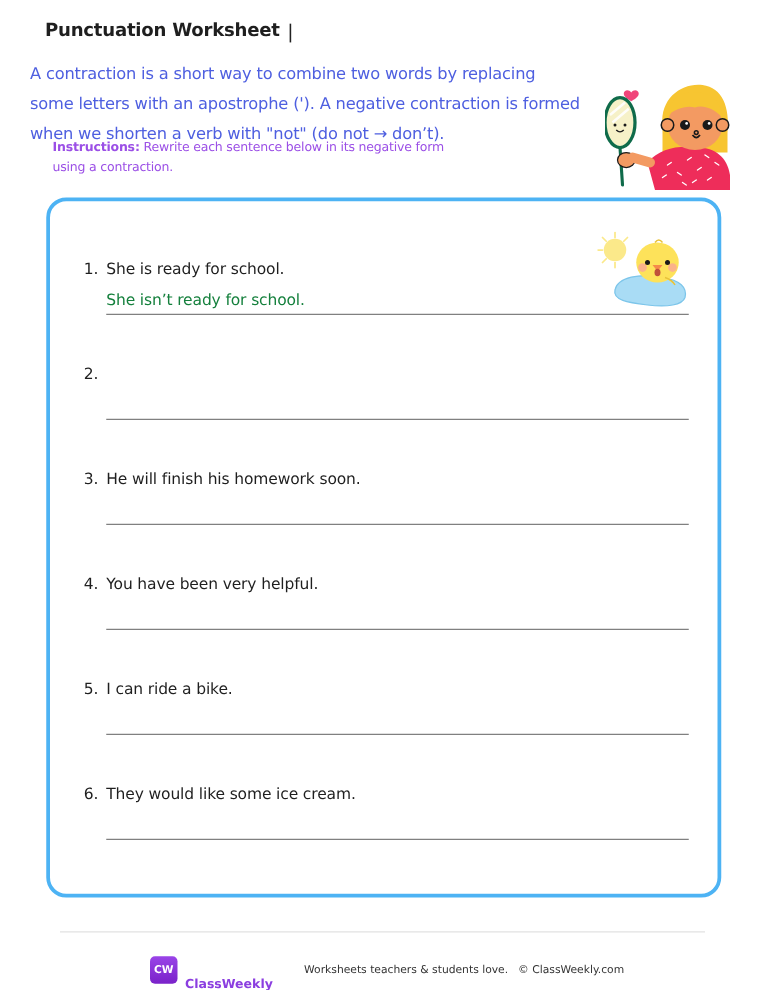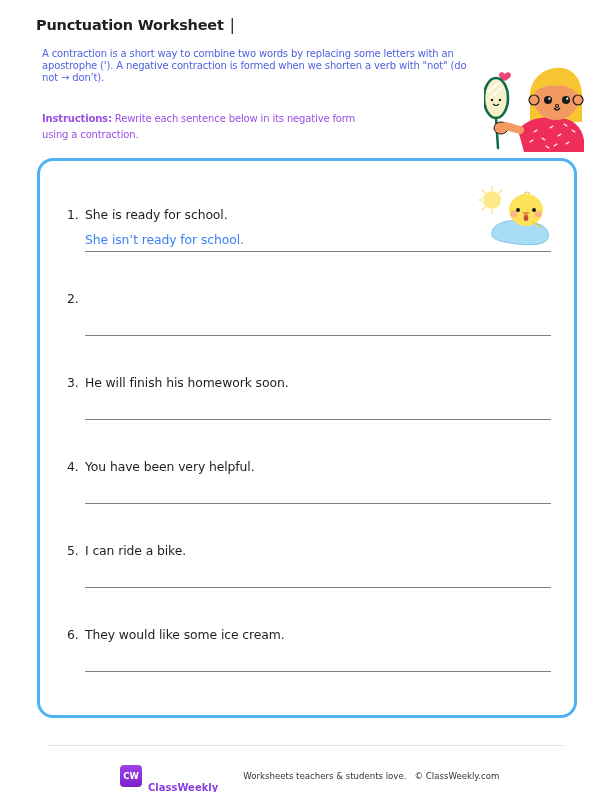--- a/index.html
+++ b/index.html
@@ -4,33 +4,33 @@
   <style>
     * { margin: 0; padding: 0; box-sizing: border-box; }
     html, body { width: 612px; height: 792px; background: #ffffff; overflow: hidden; }
     body { position: relative; font-family: "DejaVu Sans", "Liberation Sans", sans-serif; color: #222; }
 
     .header { position: absolute; left: 36px; top: 16px; display: flex; align-items: center; white-space: nowrap; }
     .title { font-size: 14.5px; font-weight: bold; color: #1f1f1f; letter-spacing: -0.2px; }
     .sep { font-size: 15px; color: #222; margin: 0 6px 0 6px; }
     .subtitle { font-size: 12.5px; color: #222; letter-spacing: -0.2px; }
 
-    .intro { position: absolute; left: 42px; top: 48px; width: 440px; font-size: 10px; line-height: 12px; color: #4e5fe0; letter-spacing: -0.15px; }
+    .intro { position: absolute; left: 24px; top: 48px; width: 440px; font-size: 13px; line-height: 24px; color: #4e5fe0; letter-spacing: -0.15px; }
     .instructions { position: absolute; left: 42px; top: 111px; width: 340px; font-size: 10px; line-height: 16px; color: #9b4fe6; letter-spacing: -0.15px; }
     .instructions b { font-weight: bold; }
 
     .girl { position: absolute; left: 484px; top: 60px; width: 100px; height: 92px; }
 
     .box { position: absolute; left: 37px; top: 158px; width: 540px; height: 560px; border: 3px solid #4db3f4; border-radius: 16px; }
 
     .duck { position: absolute; left: 478px; top: 184px; width: 74px; height: 62px; }
 
     .q { position: absolute; left: 67px; font-size: 12.4px; color: #1f1f1f; display: flex; letter-spacing: -0.1px; white-space: nowrap; }
     .q .num { width: 18px; }
-    .ans { position: absolute; left: 85px; font-size: 12.4px; color: #3b82f6; letter-spacing: -0.1px; white-space: nowrap; }
+    .ans { position: absolute; left: 85px; font-size: 12.4px; color: #15803d; letter-spacing: -0.1px; white-space: nowrap; }
     .line { position: absolute; left: 85px; width: 466px; height: 0; border-top: 1.3px solid #808080; }
 
     .footer-rule { position: absolute; left: 48px; top: 745px; width: 516px; height: 0; border-top: 1px solid #e2e2e2; }
     .footer { position: absolute; left: 120px; top: 758px; display: flex; align-items: center; white-space: nowrap; }
     .logo-badge { width: 22px; height: 22px; border-radius: 4px; background: linear-gradient(180deg, #9a44e8, #7a22c9); color: #fff; font-size: 8.5px; font-weight: bold; display: flex; align-items: center; justify-content: center; text-align: right; }
     .logo-text { font-size: 10px; font-weight: bold; color: #8b3ee0; margin-left: 6px; margin-top: 24px; }
     .tagline { font-size: 8.6px; color: #333; margin-left: 25px; }
     .copy { font-size: 8.6px; color: #333; margin-left: 8px; }
   </style>
 </head>

